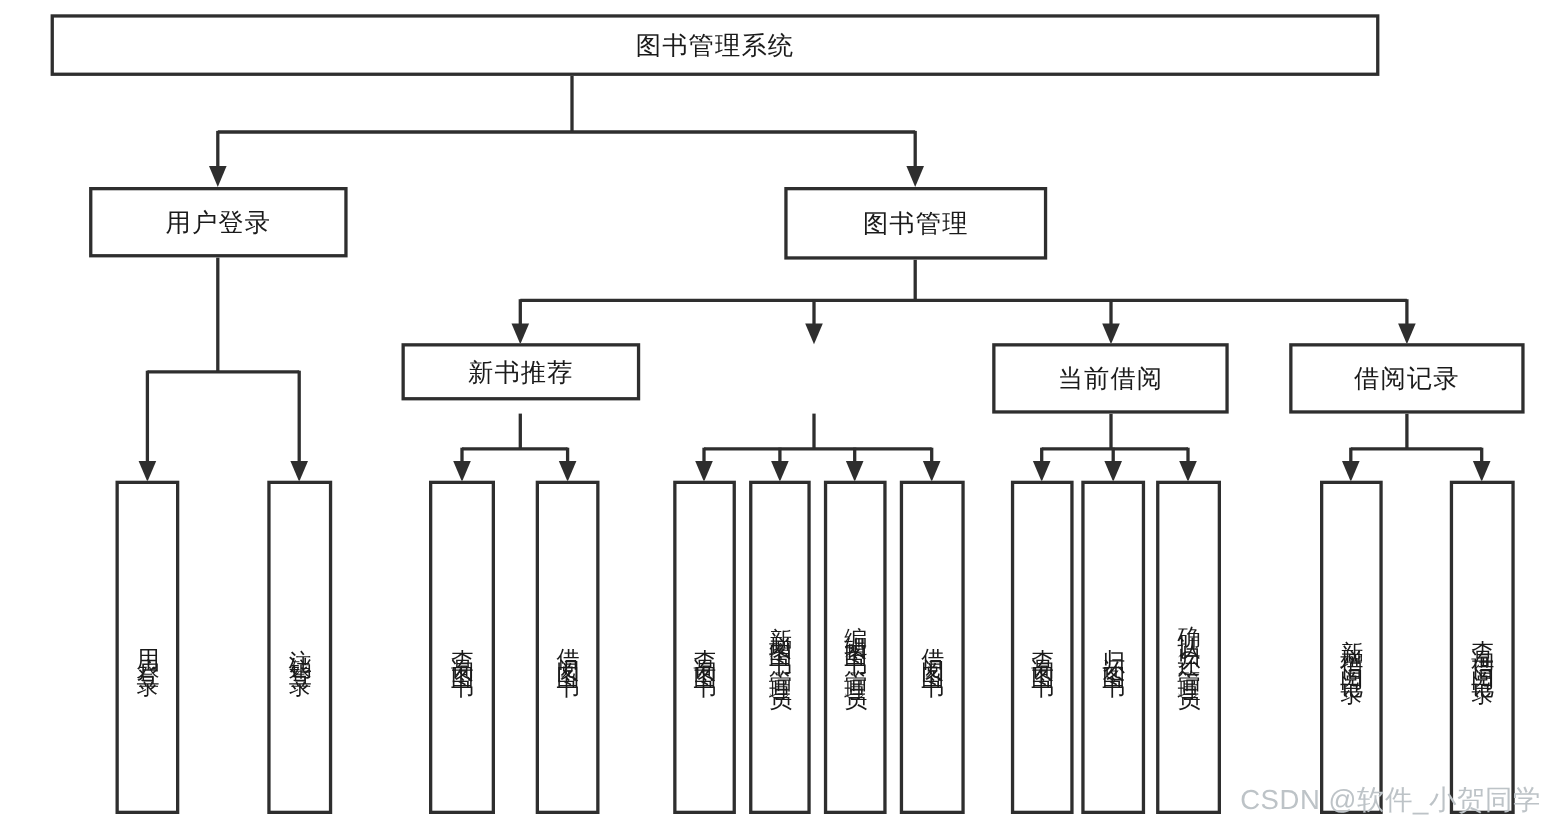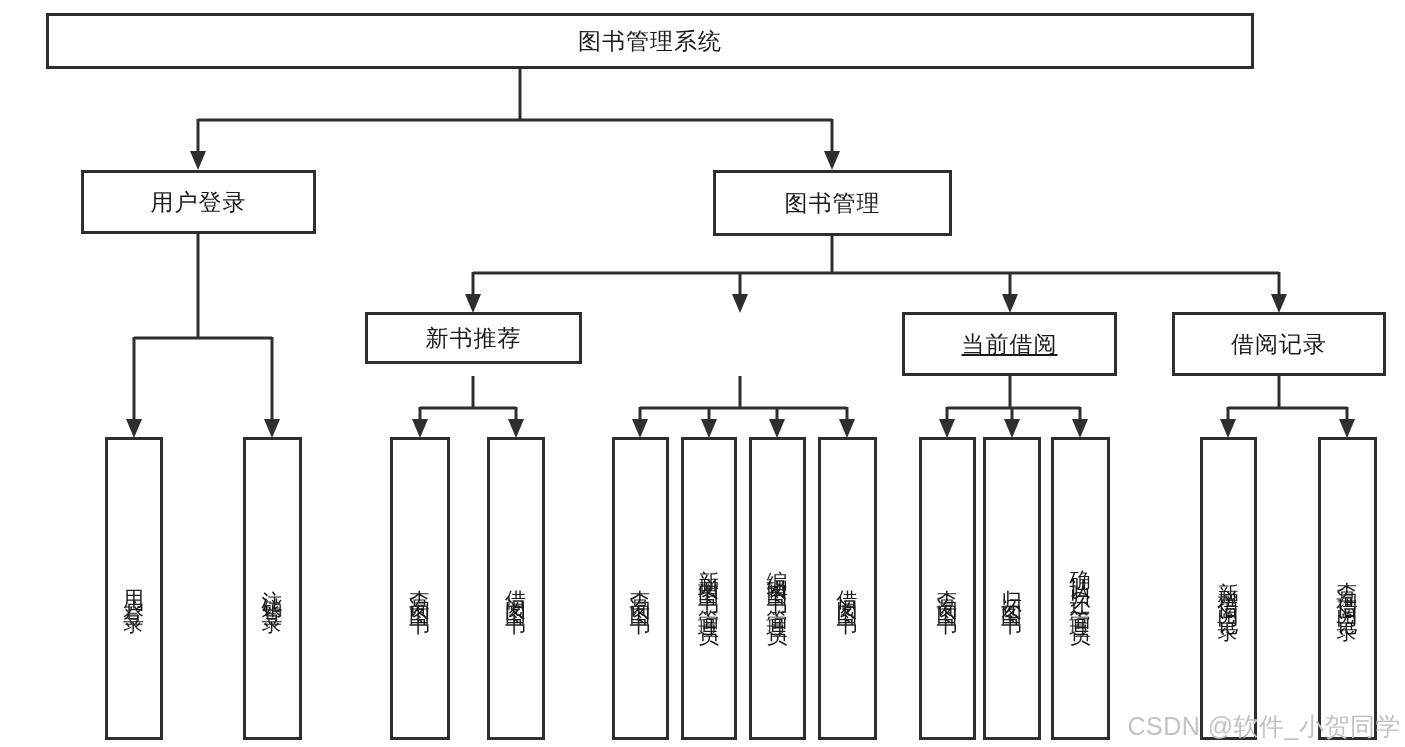--- a/index.html
+++ b/index.html
@@ -124,21 +124,21 @@
       <path d="M1339 419 H1355 L1347 438 Z"></path>
     </g>
   </svg>
 
   <div class="node hbox" style="left:14px; top:13px; width:1208px; height:56px;margin-left:32px;">图书管理系统</div>
 
   <div class="node hbox" style="left:81px; top:170px; width:235px; height:64px;">用户登录</div>
   <div class="node hbox" style="left:713px; top:170px; width:239px; height:66px;">图书管理</div>
 
   <div class="node hbox" style="left:365px; top:312px; width:217px; height:52px;">新书推荐</div>
-  <div class="node hbox" style="left:902px; top:312px; width:215px; height:64px;text-decoration:underline;">当前借阅</div>
+  <div class="node hbox" style="left:902px; top:312px; width:215px; height:64px;">当前借阅</div>
   <div class="node hbox" style="left:1172px; top:312px; width:214px; height:64px;">借阅记录</div>
 
   <div class="node vbox" style="left:105px; top:437px; width:58px; height:303px;">
     <span>用户登录</span>
   </div>
   <div class="node vbox" style="left:243px; top:437px; width:59px; height:303px;">
     <span>注销登录</span>
   </div>
 
   <div class="node vbox" style="left:390px; top:437px; width:60px; height:303px;">

